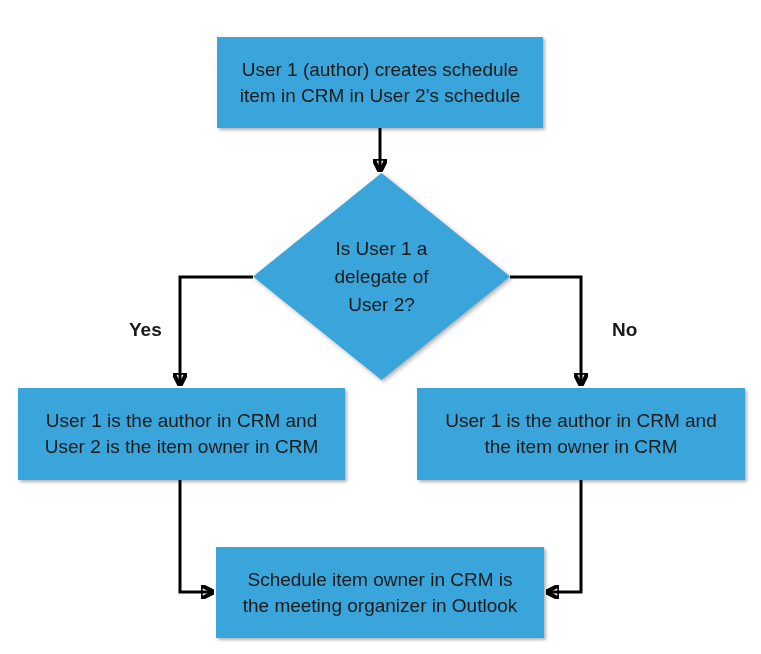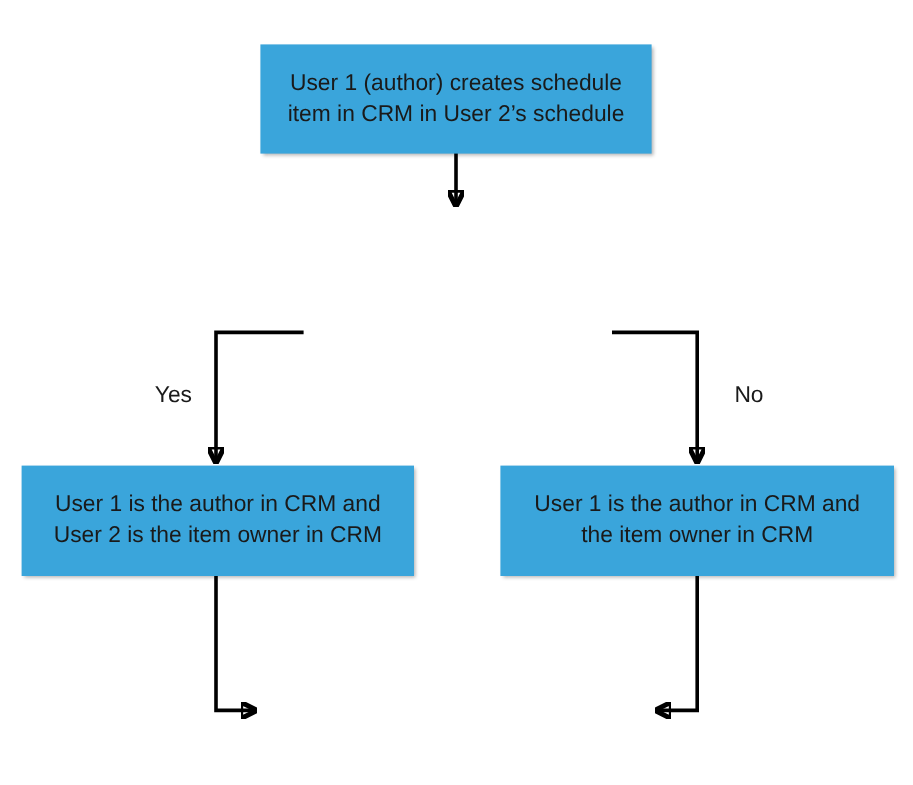--- a/index.html
+++ b/index.html
@@ -63,21 +63,21 @@
     align-items: center;
     justify-content: center;
     text-align: center;
     font-size: 19px;
     line-height: 28px;
     white-space: pre-line;
   }
   .edge-label {
     position: absolute;
     font-size: 19px;
-    font-weight: 400;
+    font-weight: 700;
     color: var(--text-color);
   }
   .edge-label-yes { left: 129px; top: 319px; }
   .edge-label-no  { left: 612px; top: 319px; }
 </style>
 </head>
 <body>
 
 <div class="canvas">
 
@@ -90,25 +90,32 @@
     <path d="M380,104 V171" marker-end="url(#arrowhead)"></path>
     <path d="M253,277 H180 V385" marker-end="url(#arrowhead)"></path>
     <path d="M510,277 H581 V385" marker-end="url(#arrowhead)"></path>
     <path d="M180,480 V592 H213" marker-end="url(#arrowhead)"></path>
     <path d="M581,480 V592 H547" marker-end="url(#arrowhead)"></path>
   </svg>
 
   <div class="node node-start">User 1 (author) creates schedule
 item in CRM in User 2’s schedule</div>
 
+  <div class="diamond-wrap">
+    <div class="diamond">Is User 1 a
+delegate of
+User 2?</div>
+  </div>
 
   <div class="edge-label edge-label-yes">Yes</div>
 
   <div class="edge-label edge-label-no">No</div>
 
   <div class="node node-yes">User 1 is the author in CRM and
 User 2 is the item owner in CRM</div>
 
   <div class="node node-no">User 1 is the author in CRM and
 the item owner in CRM</div>
 
+  <div class="node node-end">Schedule item owner in CRM is
+the meeting organizer in Outlook</div>
 
 </div>
 
 </body></html>

